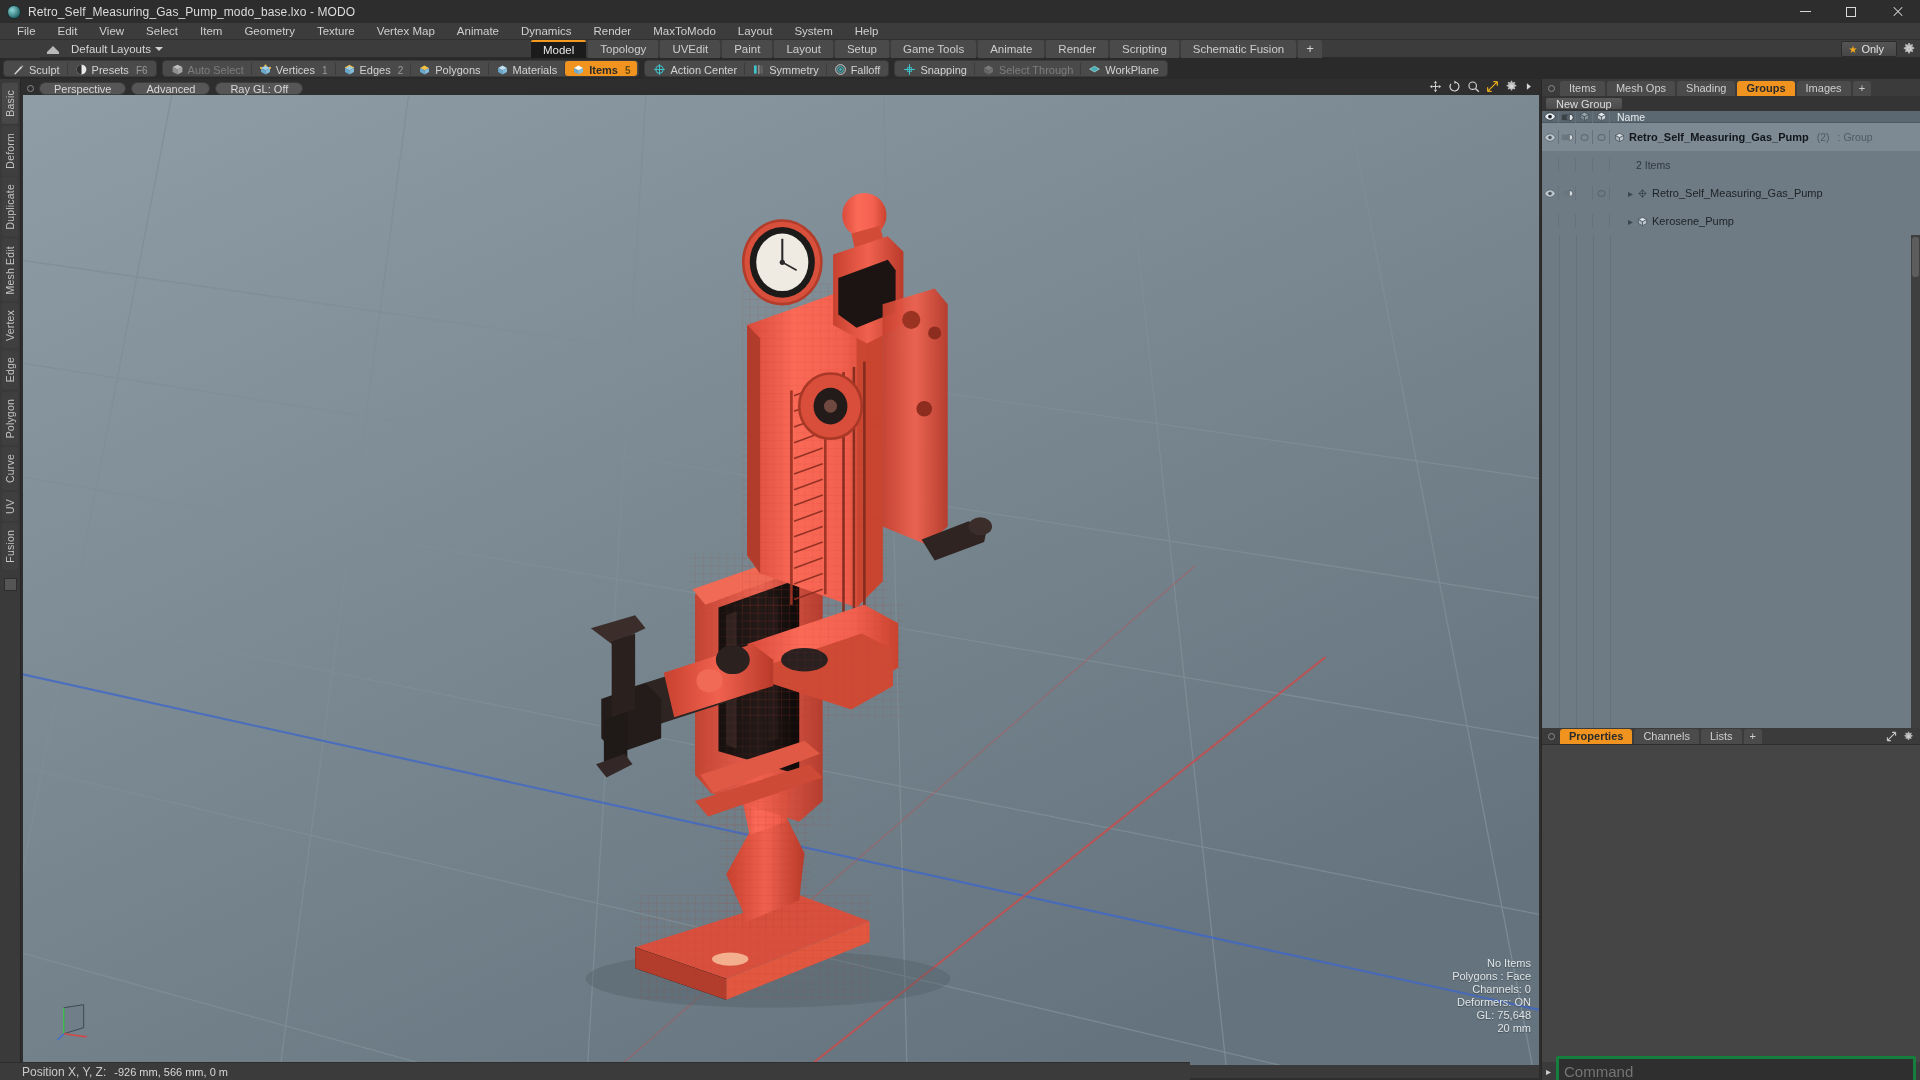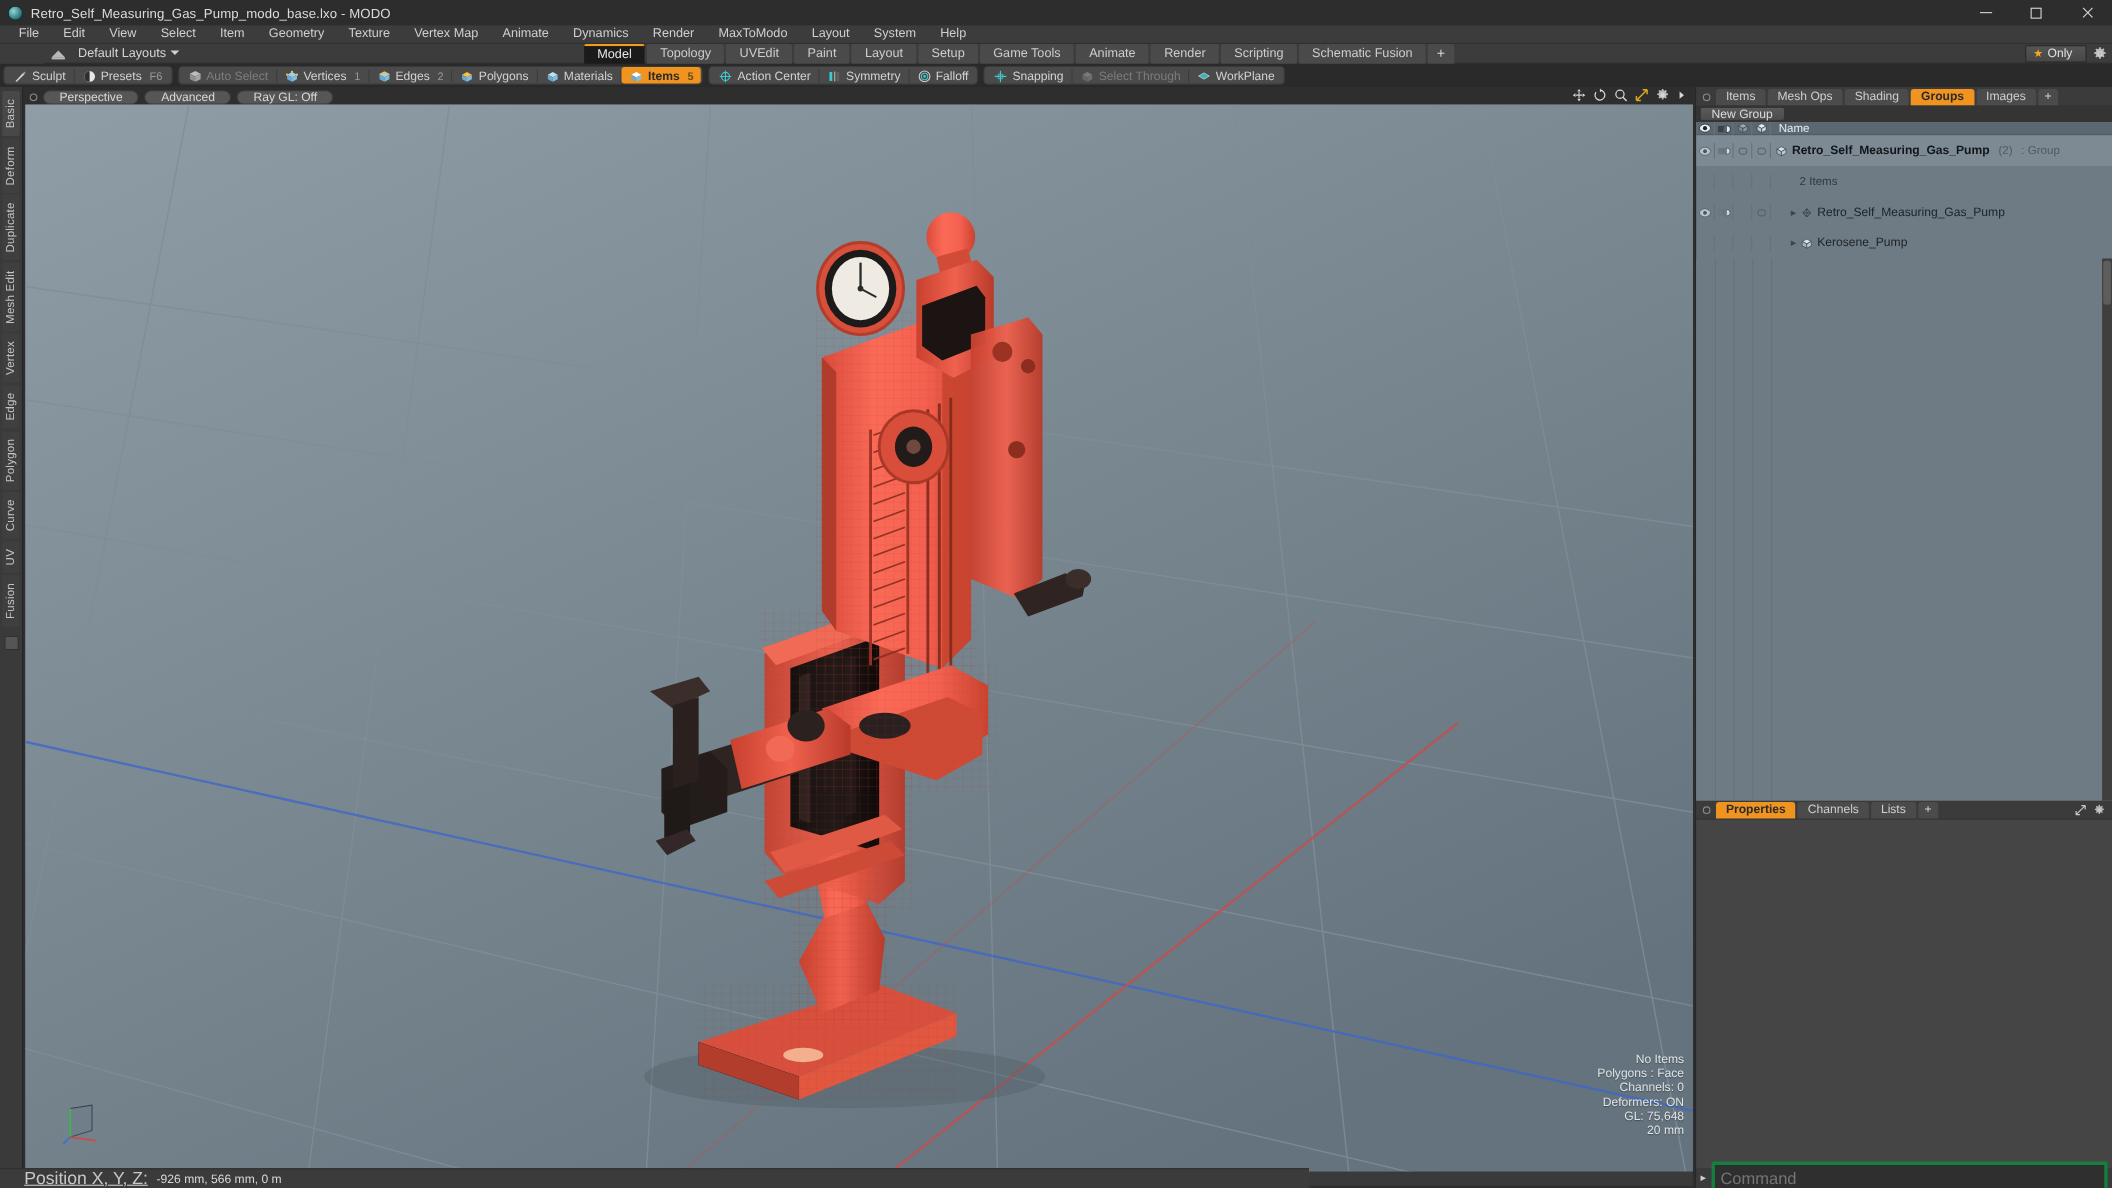--- a/index.html
+++ b/index.html
@@ -797,15 +797,15 @@
       <div class="cmd-row">
         <span class="cmd-arrow">▸</span>
         <input class="cmd-input" type="text" placeholder="Command" style="">
       </div>
     </div>
   </div>
 
 </div>
 
 <div style="position:absolute;left:0;bottom:0;width:1190px;height:18px;background:#3b3b3b;border-top:1px solid #2e2e2e;display:flex;align-items:center;padding-left:22px;">
-  <span style="color:#c9c9c9;font-size:16px;text-decoration:underline;">Position X, Y, Z:</span>
+  <span style="color:#c9c9c9;font-size:12px;">Position X, Y, Z:</span>
   <span style="color:#d8d8d8;font-size:11px;margin-left:8px;">-926 mm, 566 mm, 0 m</span>
 </div>
 
 </body></html>

